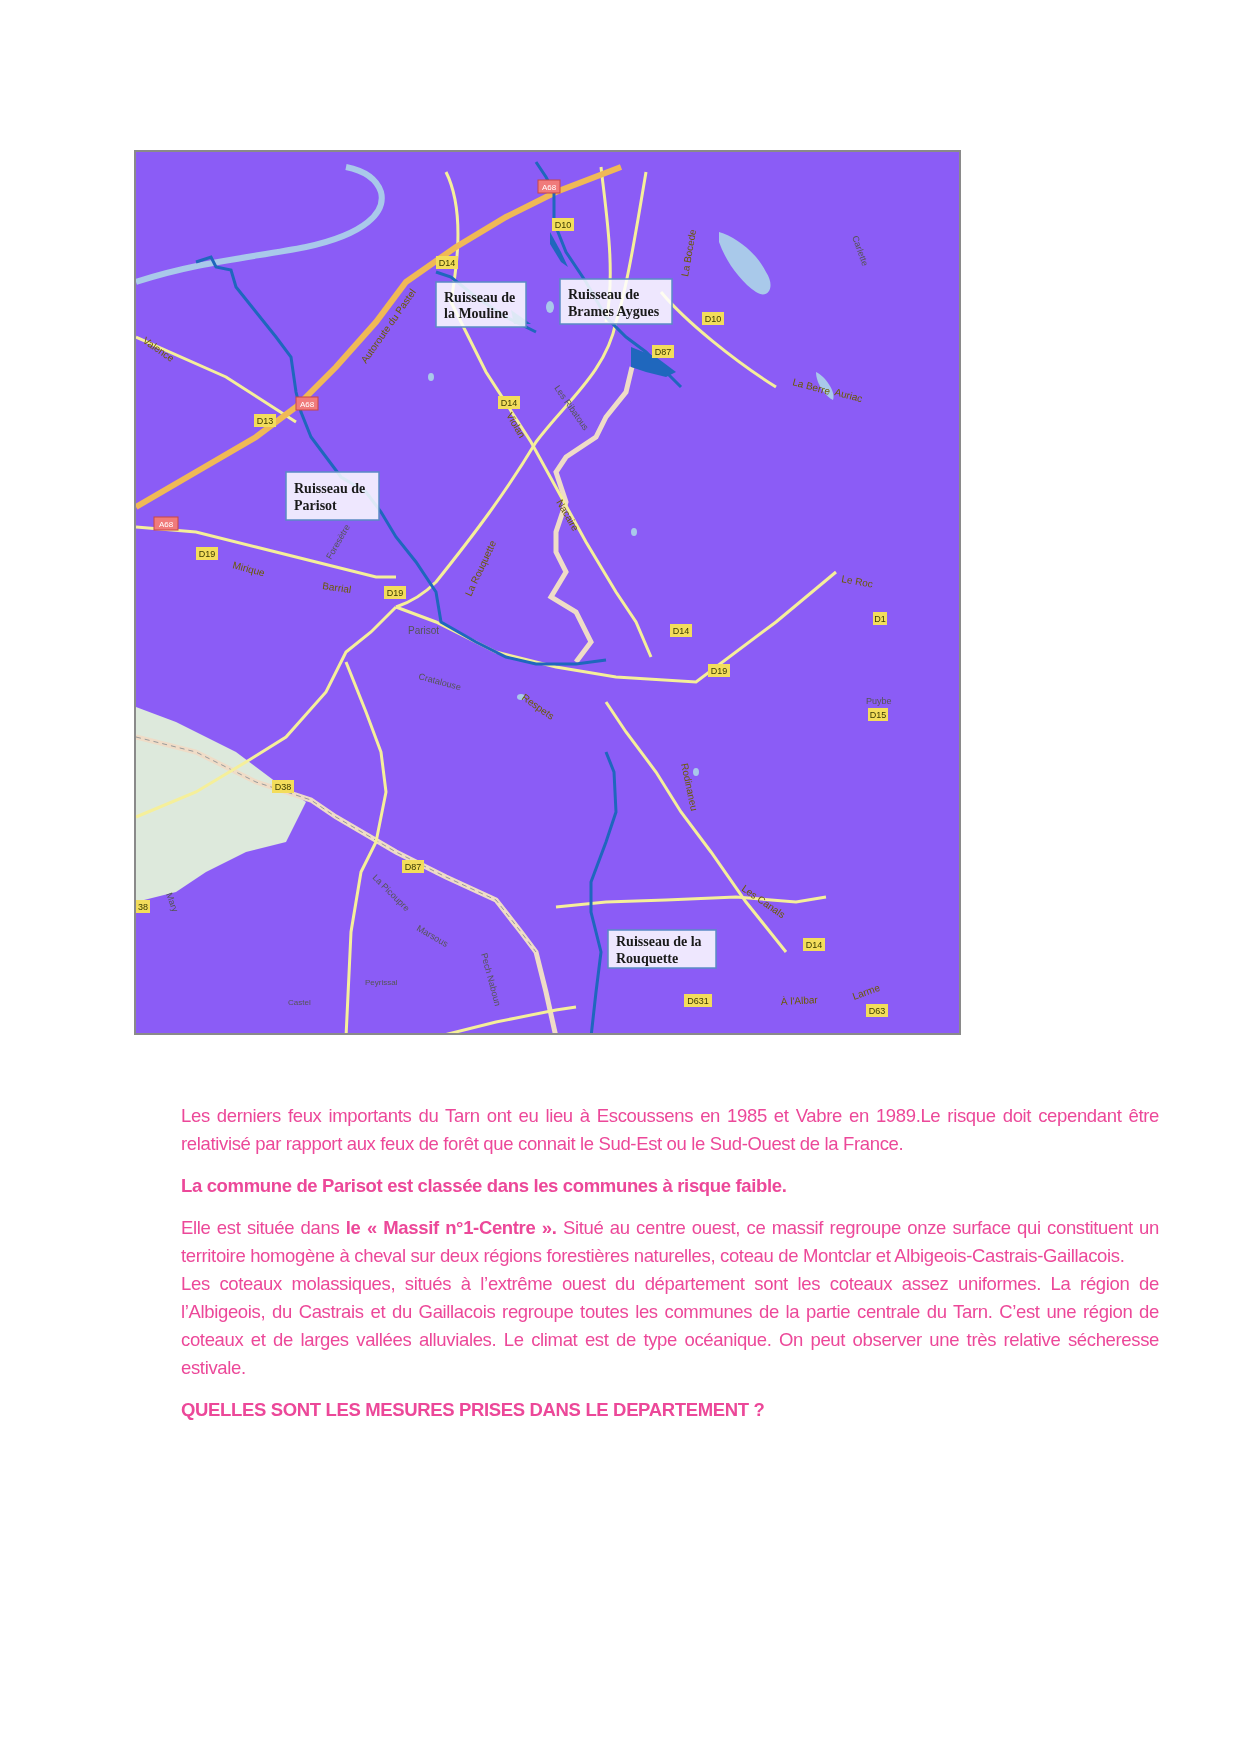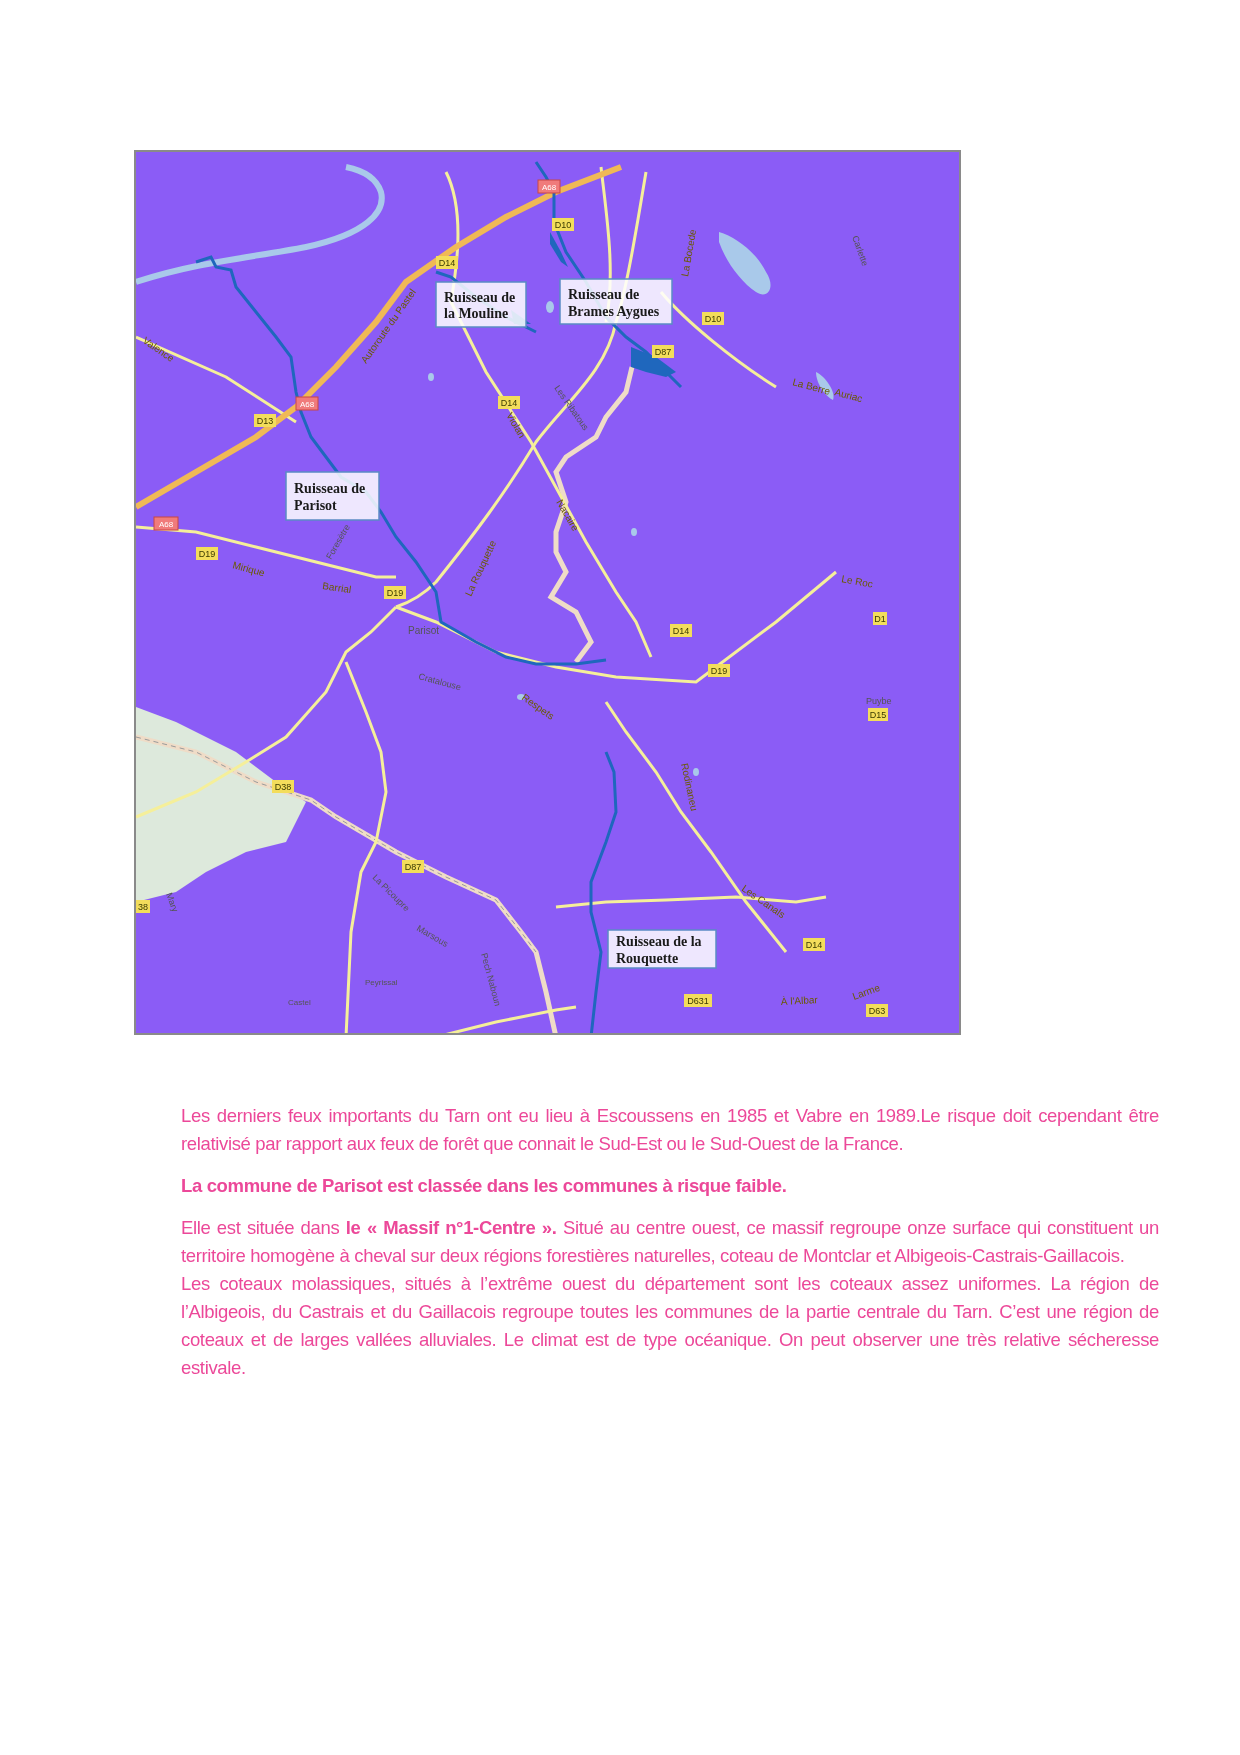--- a/index.html
+++ b/index.html
@@ -214,13 +214,14 @@
       <text x="480" y="811" class="callout-text">Rouquette</text>
     </g>
   </svg>
 </div>
 
 <div class="text-body">
   <p>Les derniers feux importants du Tarn ont eu lieu à Escoussens en 1985 et Vabre en 1989.Le risque doit cependant être relativisé par rapport aux feux de forêt que connait le Sud-Est ou le Sud-Ouest de la France.</p>
   <p class="b">La commune de Parisot est classée dans les communes à risque faible.</p>
   <p class="tight"><span>Elle est située dans </span><span class="b">le « Massif n°1-Centre ».</span><span> Situé au centre ouest, ce massif regroupe onze surface qui constituent un territoire homogène à cheval sur deux régions forestières naturelles, coteau de Montclar et Albigeois-Castrais-Gaillacois.</span></p>
   <p>Les coteaux molassiques, situés à l’extrême ouest du département sont les coteaux assez uniformes. La région de l’Albigeois, du Castrais et du Gaillacois regroupe toutes les communes de la partie centrale du Tarn. C’est une région de coteaux et de larges vallées alluviales. Le climat est de type océanique. On peut observer une très relative sécheresse estivale.</p>
+  <p class="b">QUELLES SONT LES MESURES PRISES DANS LE DEPARTEMENT ?</p>
 </div>
 
 </body></html>

